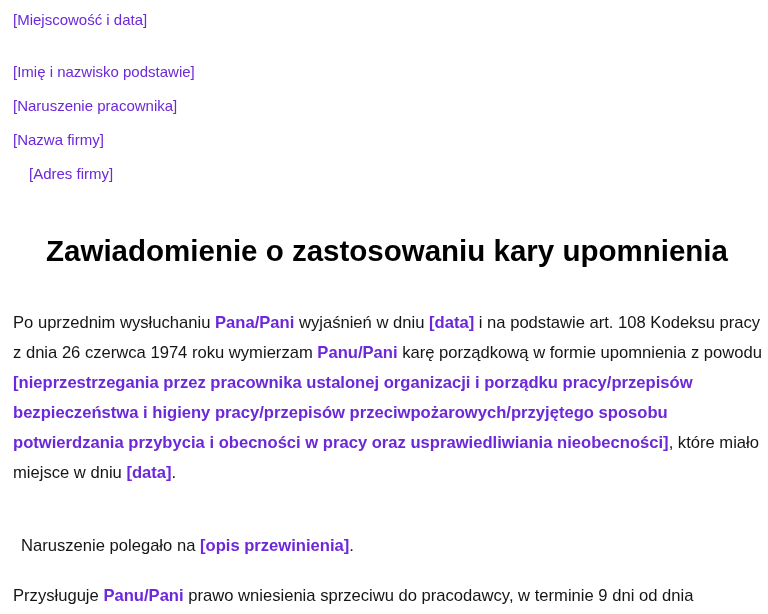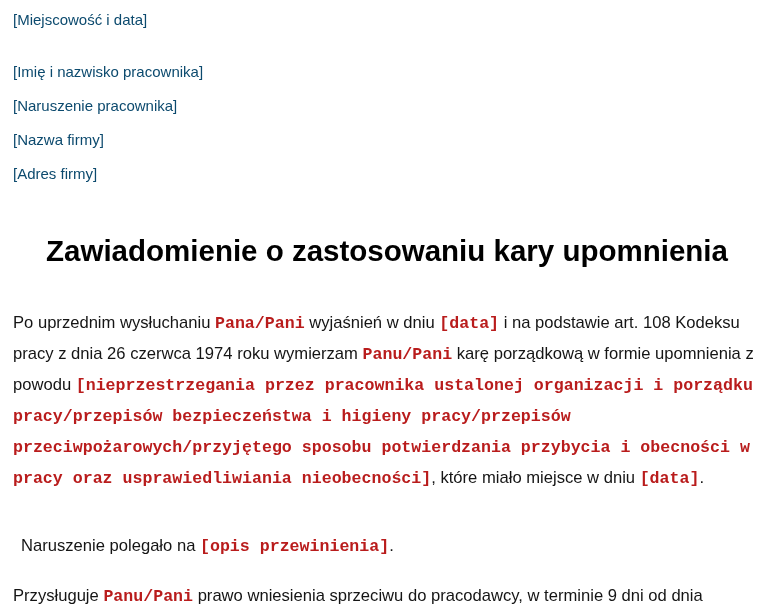--- a/index.html
+++ b/index.html
@@ -14,21 +14,21 @@
       position: relative;
       font-family: "Liberation Sans", sans-serif;
       color: #111111;
     }
     .hdr {
       position: absolute;
       left: 13px;
       font-size: 15px;
       line-height: 20px;
       white-space: nowrap;
-      color: #0c4a6e;
+      color: #6d28d9;
       text-align: right;
     }
     .title {
       position: absolute;
       left: 0;
       width: 774px;
       top: 231px;
       text-align: center;
       font-size: 29.5px;
       font-weight: bold;
@@ -39,35 +39,34 @@
     .para {
       position: absolute;
       left: 13px;
       width: 752px;
       font-size: 16.6px;
       line-height: 30px;
       color: #151515;
     }
     .para b {
       font-weight: bold;
-      color: #b91c1c;
-      font-family: Liberation Mono, monospace;
+      color: #6d28d9;
     }
     .nowrap { white-space: nowrap; }
   </style>
 </head>
 <body>
 
 <div>
 
   <div class="hdr" style="top:10px;">[Miejscowość i data]</div>
-  <div class="hdr" style="top:62px;">[Imię i nazwisko pracownika]</div>
+  <div class="hdr" style="top:62px;">[Imię i nazwisko podstawie]</div>
   <div class="hdr" style="top:96px;">[Naruszenie pracownika]</div>
   <div class="hdr" style="top:130px;">[Nazwa firmy]</div>
-  <div class="hdr" style="top:164px;">[Adres firmy]</div>
+  <div class="hdr" style="top:164px;margin-left:16px;">[Adres firmy]</div>
 
   <h1 class="title" style="margin:0;">Zawiadomienie o zastosowaniu kary upomnienia</h1>
 
   <p class="para" style="top:308px; margin:0;"><span>Po uprzednim wysłuchaniu </span><b>Pana/Pani</b><span> wyjaśnień w dniu </span><b>[data]</b><span> i na podstawie art. 108 Kodeksu pracy z dnia 26 czerwca 1974 roku wymierzam </span><b>Panu/Pani</b><span> karę porządkową w formie upomnienia z powodu </span><b>[nieprzestrzegania przez pracownika ustalonej organizacji i porządku pracy/przepisów bezpieczeństwa i higieny pracy/przepisów przeciwpożarowych/przyjętego sposobu potwierdzania przybycia i obecności w pracy oraz usprawiedliwiania nieobecności]</b><span>, które miało miejsce w dniu </span><b>[data]</b><span>.</span></p>
 
   <p class="para" style="top:523px; margin:8px;"><span>Naruszenie polegało na </span><b>[opis przewinienia]</b><span>.</span></p>
 
   <p class="para nowrap" style="top:581px; margin:0;"><span>Przysługuje </span><b>Panu/Pani</b><span> prawo wniesienia sprzeciwu do pracodawcy, w terminie 9 dni od dnia</span></p>
 
 </div>

